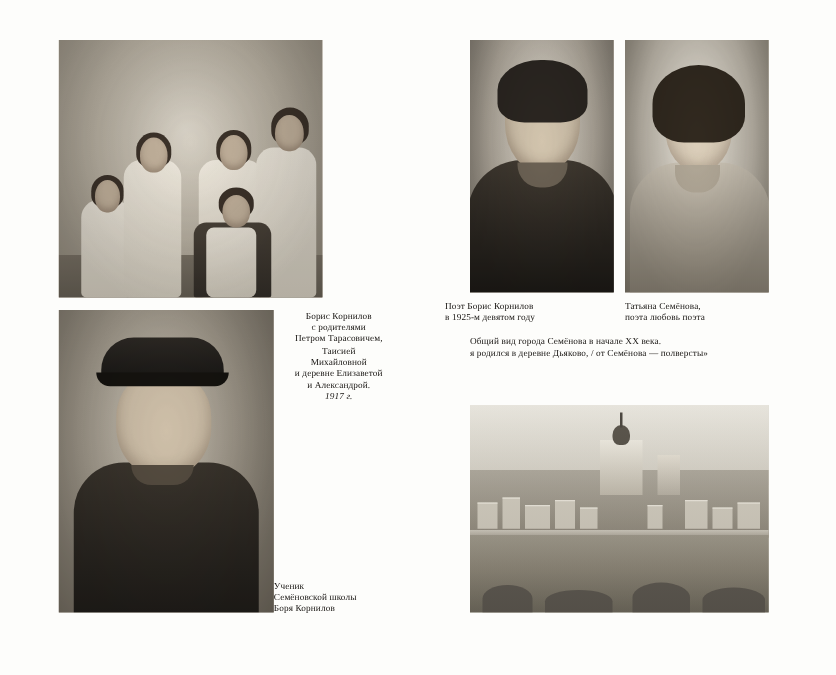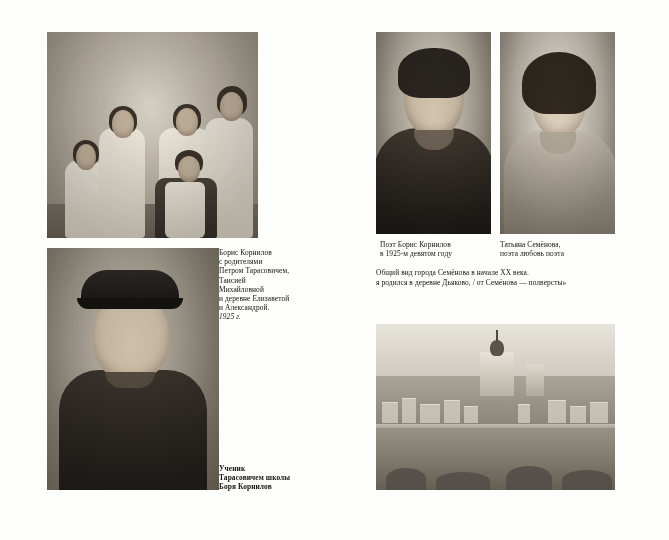--- a/index.html
+++ b/index.html
@@ -227,23 +227,23 @@
   }
   #photo-town .riverline {
     position:absolute; left:0; right:0; top:100px; height:6px;
     background: linear-gradient(180deg,#cdc8bb,#a8a193);
   }
   #photo-town .bush {
     position:absolute; bottom:0; background:#5d5850; border-radius:50% 50% 0 0;
   }
 
   
-  #caption-family   { left: 219px; top: 248px; width: 104px; }
-  #caption-schoolboy{ left: 219px; top: 464px; width: 120px; font-weight: bold; }
-  #caption-kornilov { left: 380px; top: 240px; width: 118px; }
+  #caption-family   { left: 219px; top: 248px; width: 104px; text-align: center; }
+  #caption-schoolboy{ left: 219px; top: 464px; width: 120px; }
+  #caption-kornilov { left: 356px; top: 240px; width: 118px; }
   #caption-tatyana  { left: 500px; top: 240px; width: 120px; }
   #caption-town     { left: 376px; top: 268px; width: 242px; line-height: 9.6px; }
 
   #caption-town .l { display:block; }
 </style>
 </head>
 <body>
 
 <div class="page">
 
@@ -286,36 +286,36 @@
   </div>
 
   <div class="caption" id="caption-family">
     <span>Борис Корнилов</span><br>
     <span>с родителями</span><br>
     <span>Петром Тарасовичем,</span><br>
     <span>Таисией</span><br>
     <span>Михайловной</span><br>
     <span>и деревне Елизаветой</span><br>
     <span>и Александрой.</span><br>
-    <span class="it">1925 г.</span>
+    <span class="it">1917 г.</span>
   </div>
 
   <div class="photo" id="photo-schoolboy">
     <div class="bg"></div>
     <div class="body"></div>
     <div class="face"></div>
     <div class="capx"></div>
     <div class="visor"></div>
     <div class="collar"></div>
     <div class="tone"></div>
   </div>
 
   <div class="caption" id="caption-schoolboy">
     <span>Ученик</span><br>
-    <span>Тарасовичем школы</span><br>
+    <span>Семёновской школы</span><br>
     <span>Боря Корнилов</span>
   </div>
 
   <div class="photo" id="photo-kornilov">
     <div class="bg"></div>
     <div class="body"></div>
     <div class="face"></div>
     <div class="hair"></div>
     <div class="collar"></div>
     <div class="tone"></div>

